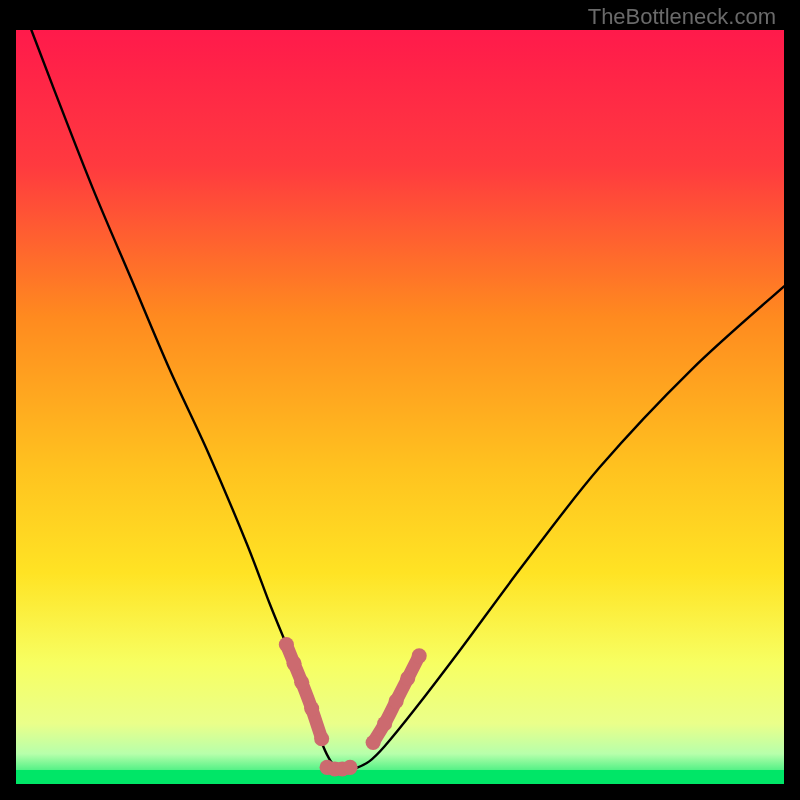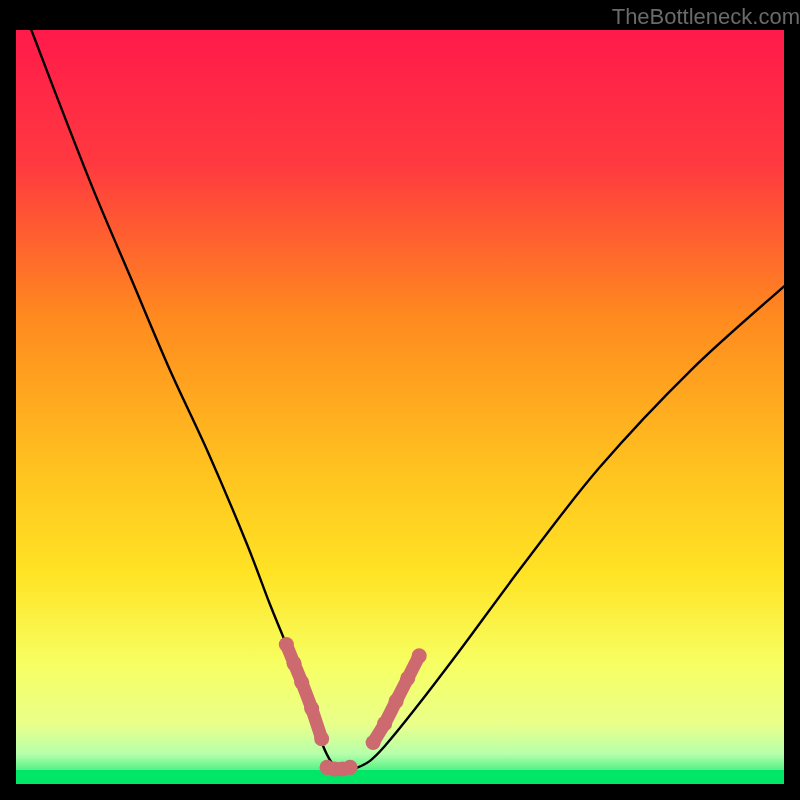--- a/index.html
+++ b/index.html
@@ -13,21 +13,21 @@
   }
   .frame {
     position: relative;
     width: 800px;
     height: 800px;
     background: #000;
   }
   .watermark {
     position: absolute;
     top: 4px;
-    right: 0;
+    right: 24px;
     color: #6a6a6a;
     font-size: 22px;
     font-weight: 500;
     z-index: 20;
     user-select: none;
   }
   svg {
     position: absolute;
     inset: 0;
     width: 800px;

